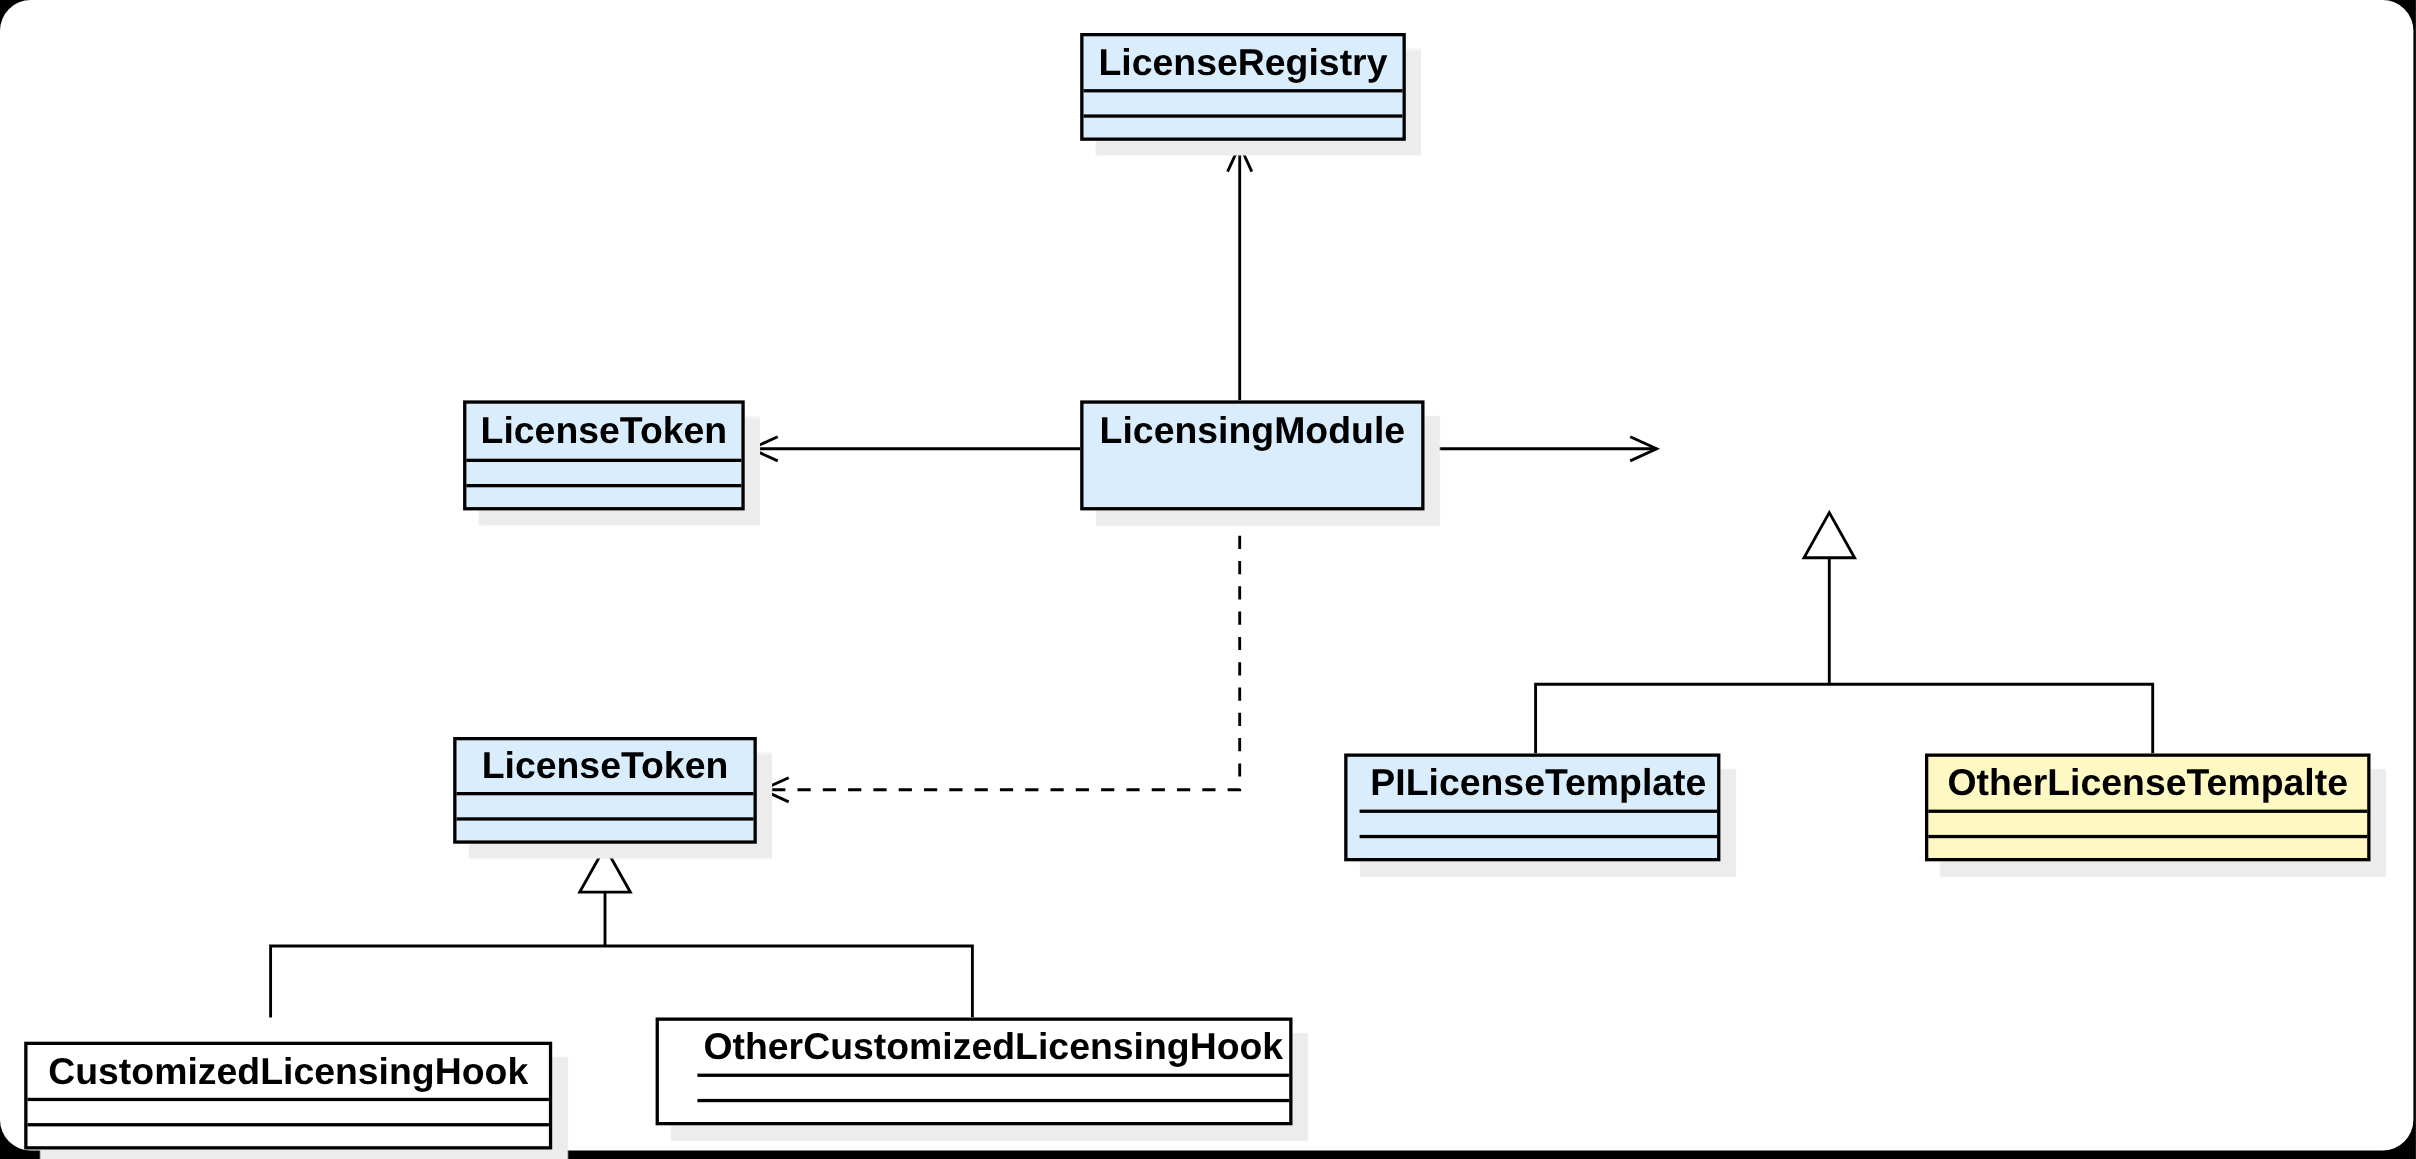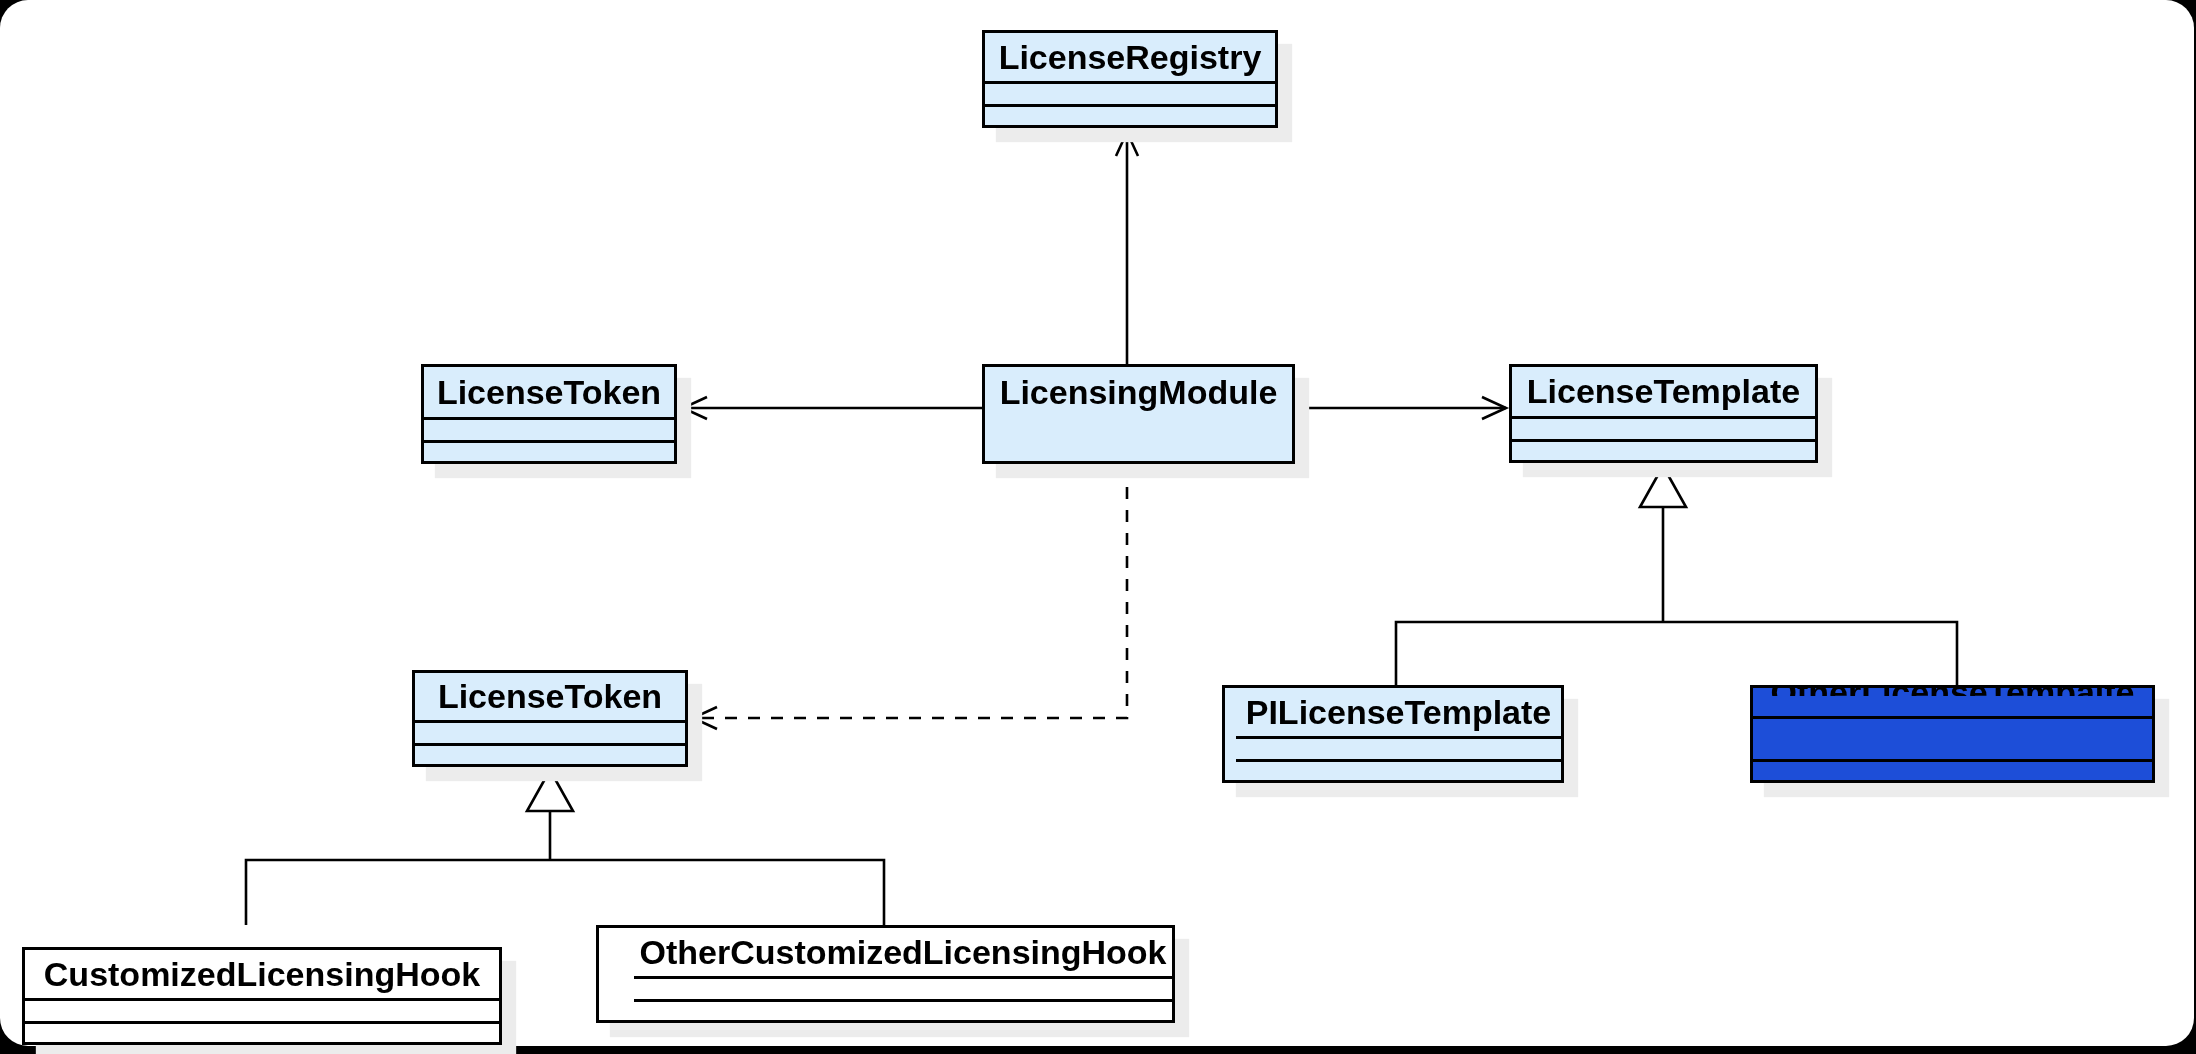--- a/index.html
+++ b/index.html
@@ -134,39 +134,34 @@
     <div class="uml-attrs"></div>
     <div class="uml-ops"></div>
   </div>
 
   <div class="uml-box" id="box-licensing-module" style="background-color: rgb(217, 237, 252);">
     <div class="uml-title">LicensingModule</div>
     <div class="uml-attrs"></div>
     <div class="uml-ops"></div>
   </div>
 
-  <div class="uml-box" id="box-license-template" style="background-color: rgb(217, 237, 252);">
-    <div class="uml-title">LicenseTemplate</div>
-    <div class="uml-attrs"></div>
-    <div class="uml-ops"></div>
-  </div>
 
   <div class="uml-box" id="box-licensing-hook" style="background-color: rgb(217, 237, 252);">
     <div class="uml-title">LicenseToken</div>
     <div class="uml-attrs"></div>
     <div class="uml-ops"></div>
   </div>
 
   <div class="uml-box" id="box-pi-license-template" style="background-color: rgb(217, 237, 252);">
     <div class="uml-title">PILicenseTemplate</div>
     <div class="uml-attrs"></div>
     <div class="uml-ops"></div>
   </div>
 
-  <div class="uml-box" id="box-other-license-tempalte" style="background-color: #1d4ed8; gap: 20px;">
+  <div class="uml-box" id="box-other-license-tempalte" style="background-color: #fef9c3;">
     <div class="uml-title">OtherLicenseTempalte</div>
     <div class="uml-attrs"></div>
     <div class="uml-ops"></div>
   </div>
 
   <div class="uml-box" id="box-customized-licensing-hook" style="background-color: rgb(255, 255, 255);">
     <div class="uml-title">CustomizedLicensingHook</div>
     <div class="uml-attrs"></div>
     <div class="uml-ops"></div>
   </div>

